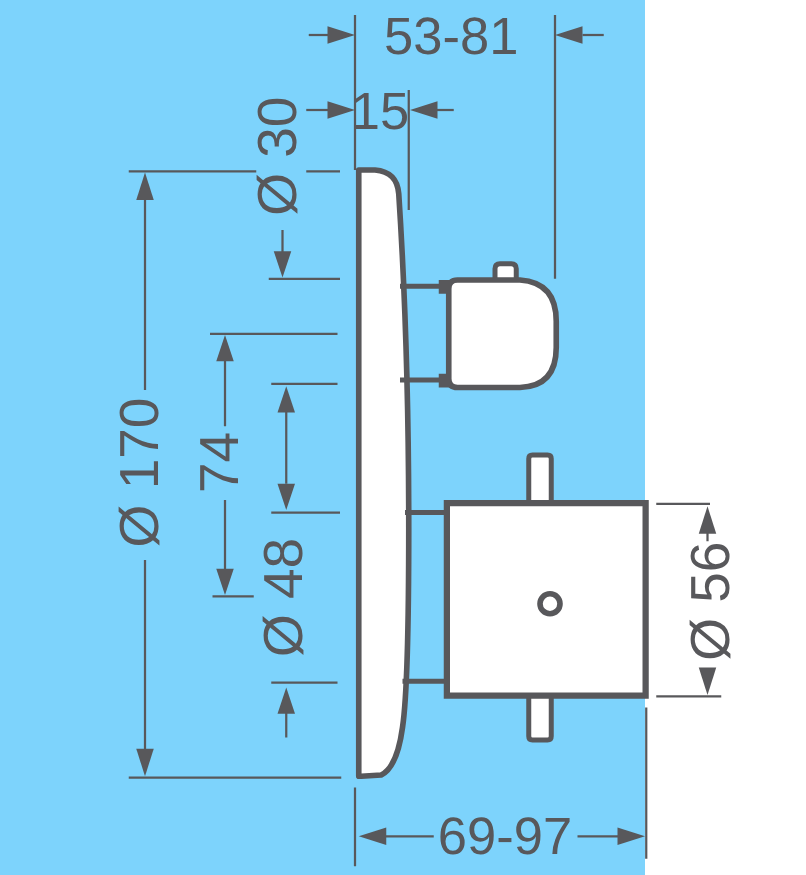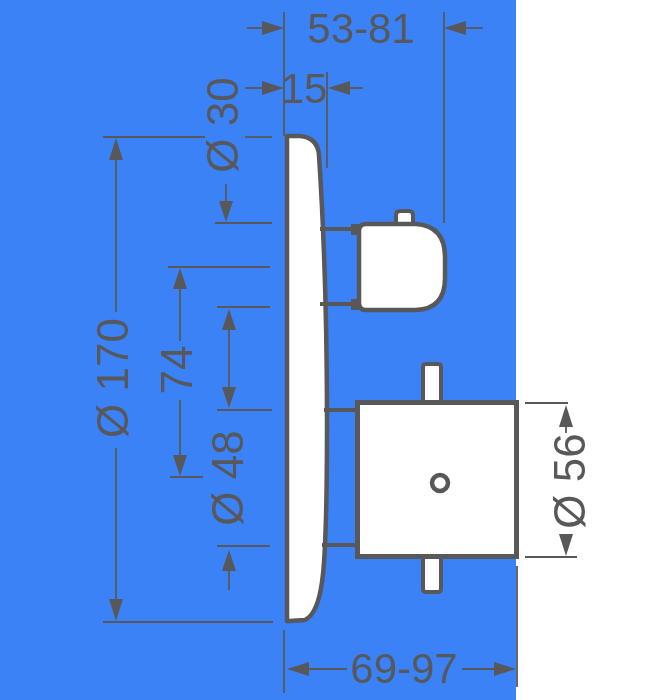--- a/index.html
+++ b/index.html
@@ -4,21 +4,21 @@
 <style>
   html, body {
     margin: 0;
     padding: 0;
     background: #ffffff;
   }
   .stage {
     position: relative;
     width: 516px;
     height: 700px;
-    background: #3b82f6;
+    background: #7dd3fc;
     font-family: "Liberation Sans", sans-serif;
   }
   svg text {
     font-family: "Liberation Sans", sans-serif;
     fill: #58585b;
   }
   .dim-label   { font-size: 42px; }
   .dim-label-v { font-size: 44px; }
 </style>
 </head>

